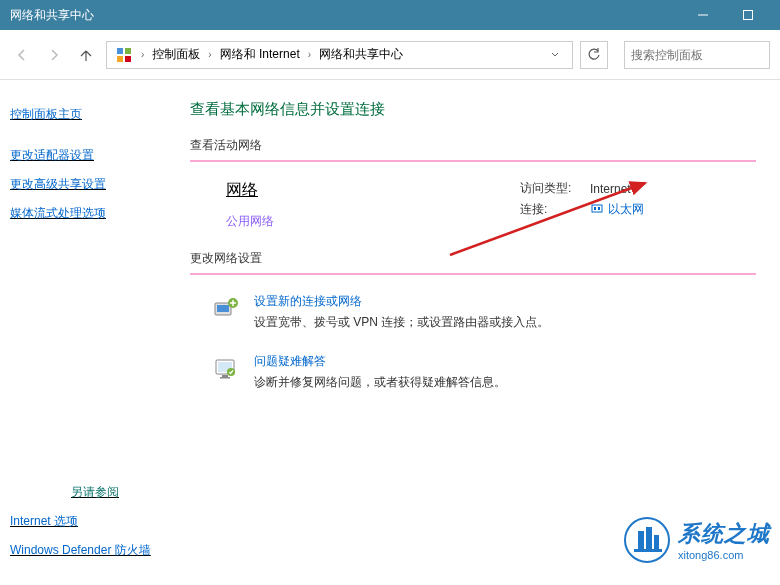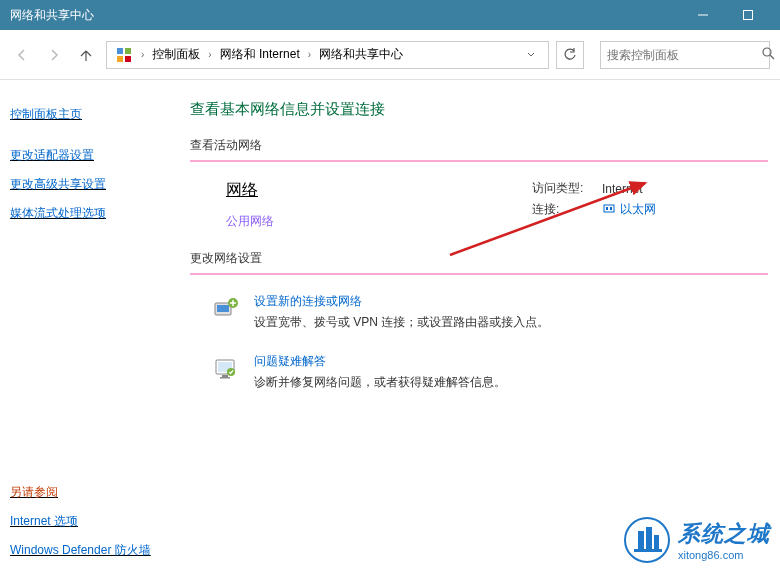--- a/index.html
+++ b/index.html
@@ -12,32 +12,32 @@
     
     .toolbar { height: 50px; border-bottom: 1px solid #e0e0e0; display: flex; align-items: center; padding: 0 10px; gap: 8px; }
     .nav-btn { width: 24px; height: 24px; display: flex; align-items: center; justify-content: center; color: #888; cursor: pointer; }
     .nav-btn.disabled { color: #ccc; }
     .breadcrumb { flex: 1; display: flex; align-items: center; border: 1px solid #ccc; height: 28px; padding: 0 8px; gap: 6px; background: #fff; }
     .bc-icon { width: 18px; height: 18px; display: flex; align-items: center; justify-content: center; }
     .bc-sep { color: #666; font-size: 10px; padding: 0 2px; }
     .bc-item { color: #000; cursor: pointer; }
     .bc-dropdown { margin-left: auto; color: #666; cursor: pointer; padding: 0 4px; }
     .refresh-btn { width: 28px; height: 28px; border: 1px solid #ccc; display: flex; align-items: center; justify-content: center; cursor: pointer; margin-left: -1px; }
-    .search-box { width: 170px; height: 28px; border: 1px solid #ccc; display: flex; align-items: center; padding: 0 6px; margin-left: 8px; }
+    .search-box { width: 146px; height: 28px; border: 1px solid #ccc; display: flex; align-items: center; padding: 0 6px; margin-left: 8px; }
     .search-input { flex: 1; border: none; outline: none; font-size: 12px; color: #888; background: transparent; }
     .search-icon { color: #666; cursor: pointer; }
     
     .body-area { display: flex; height: calc(100% - 80px); }
     .sidebar { width: 180px; padding: 20px 0 10px 10px; display: flex; flex-direction: column; text-decoration: underline; }
     .sidebar-link { color: #0066cc; padding: 6px 0; cursor: pointer; font-size: 12px; }
     .sidebar-spacer { flex: 1; }
     .sidebar-footer { padding-bottom: 10px; }
-    .sidebar-footer .footer-head { color: #c2410c; padding: 6px 0; }
-    
-    .main { flex: 1; padding: 20px 12px 0 10px; position: relative; }
+    .sidebar-footer .footer-head { color: #0f766e; padding: 6px 0; text-align: center; }
+    
+    .main { flex: 1; padding: 20px 24px 0 10px; position: relative; }
     .page-title { color: #006d3d; font-size: 15px; margin-bottom: 18px; }
     .section-head { color: #333; font-size: 12px; border-bottom: 2px solid #f9a8d4; padding-bottom: 6px; margin-bottom: 18px; }
     
     .network-row { display: flex; padding: 0 36px 20px 36px; }
     .net-left { flex: 1; }
     .net-name { font-weight: normal; font-size: 16px; margin-bottom: 12px; text-decoration: underline; }
     .net-type { color: #8b5cf6; font-size: 12px; }
     .net-right { width: 200px; }
     .net-kv { display: flex; align-items: center; margin-bottom: 4px; }
     .net-k { width: 70px; color: #333; }

